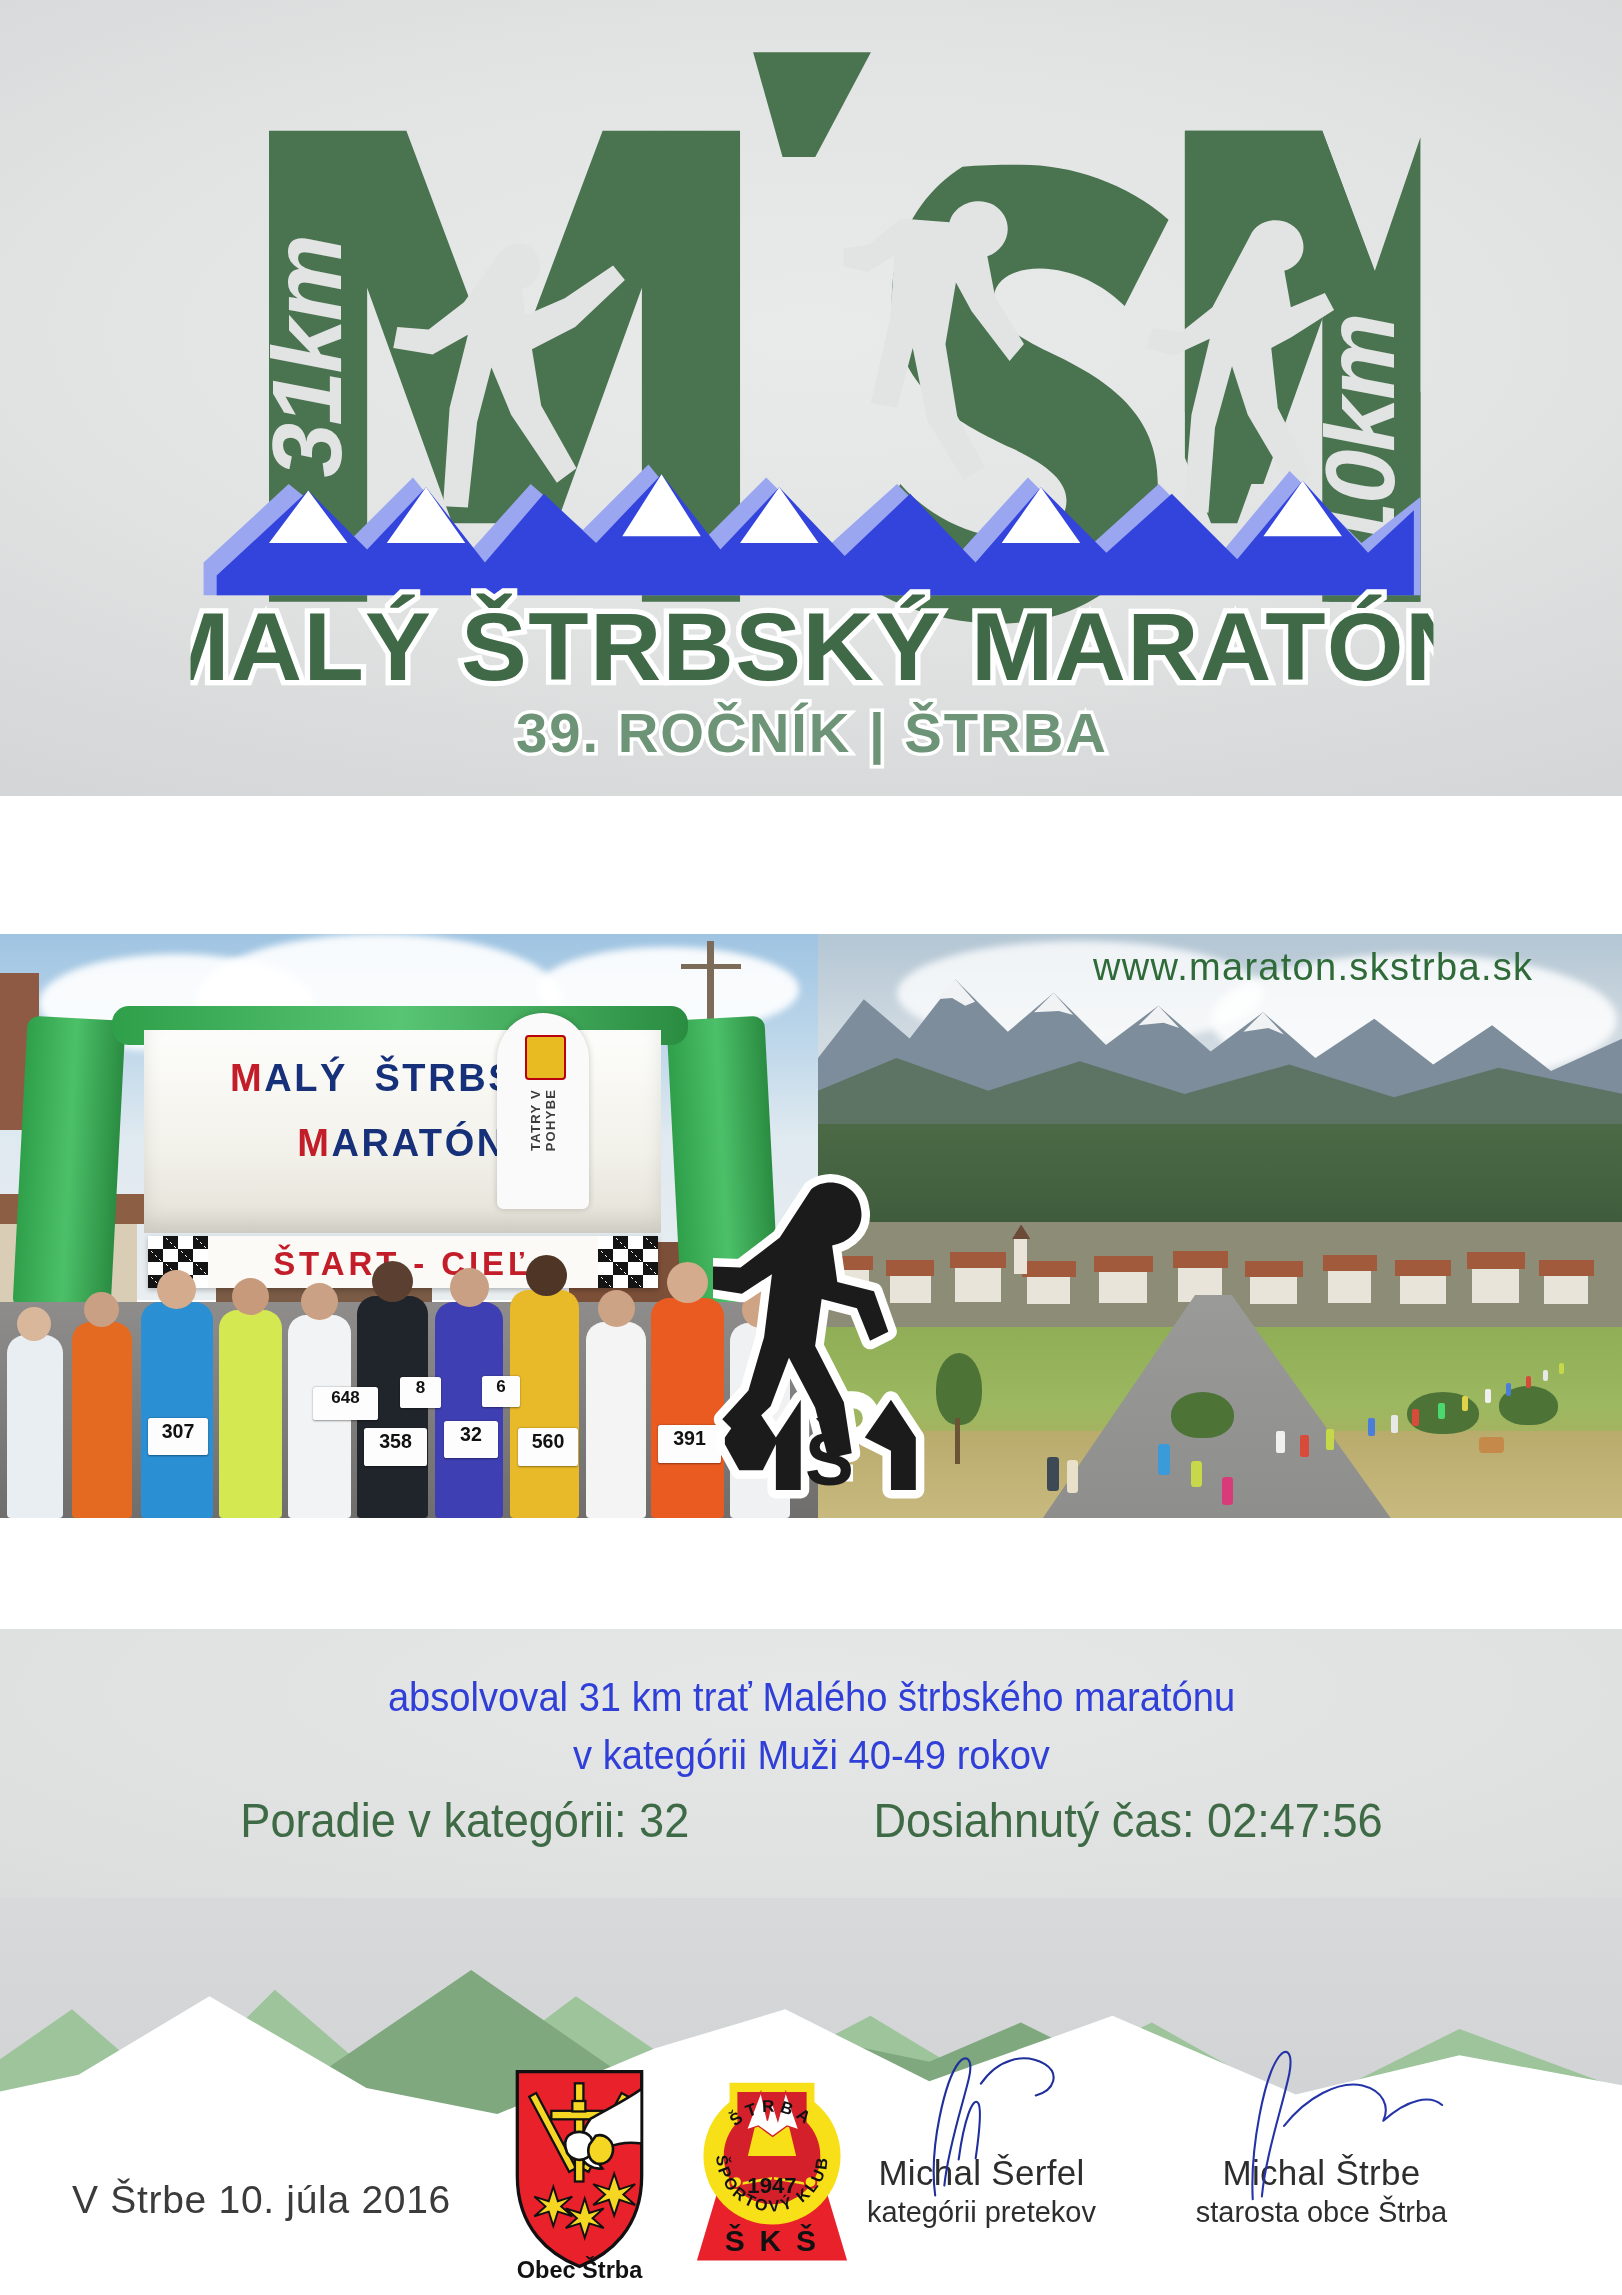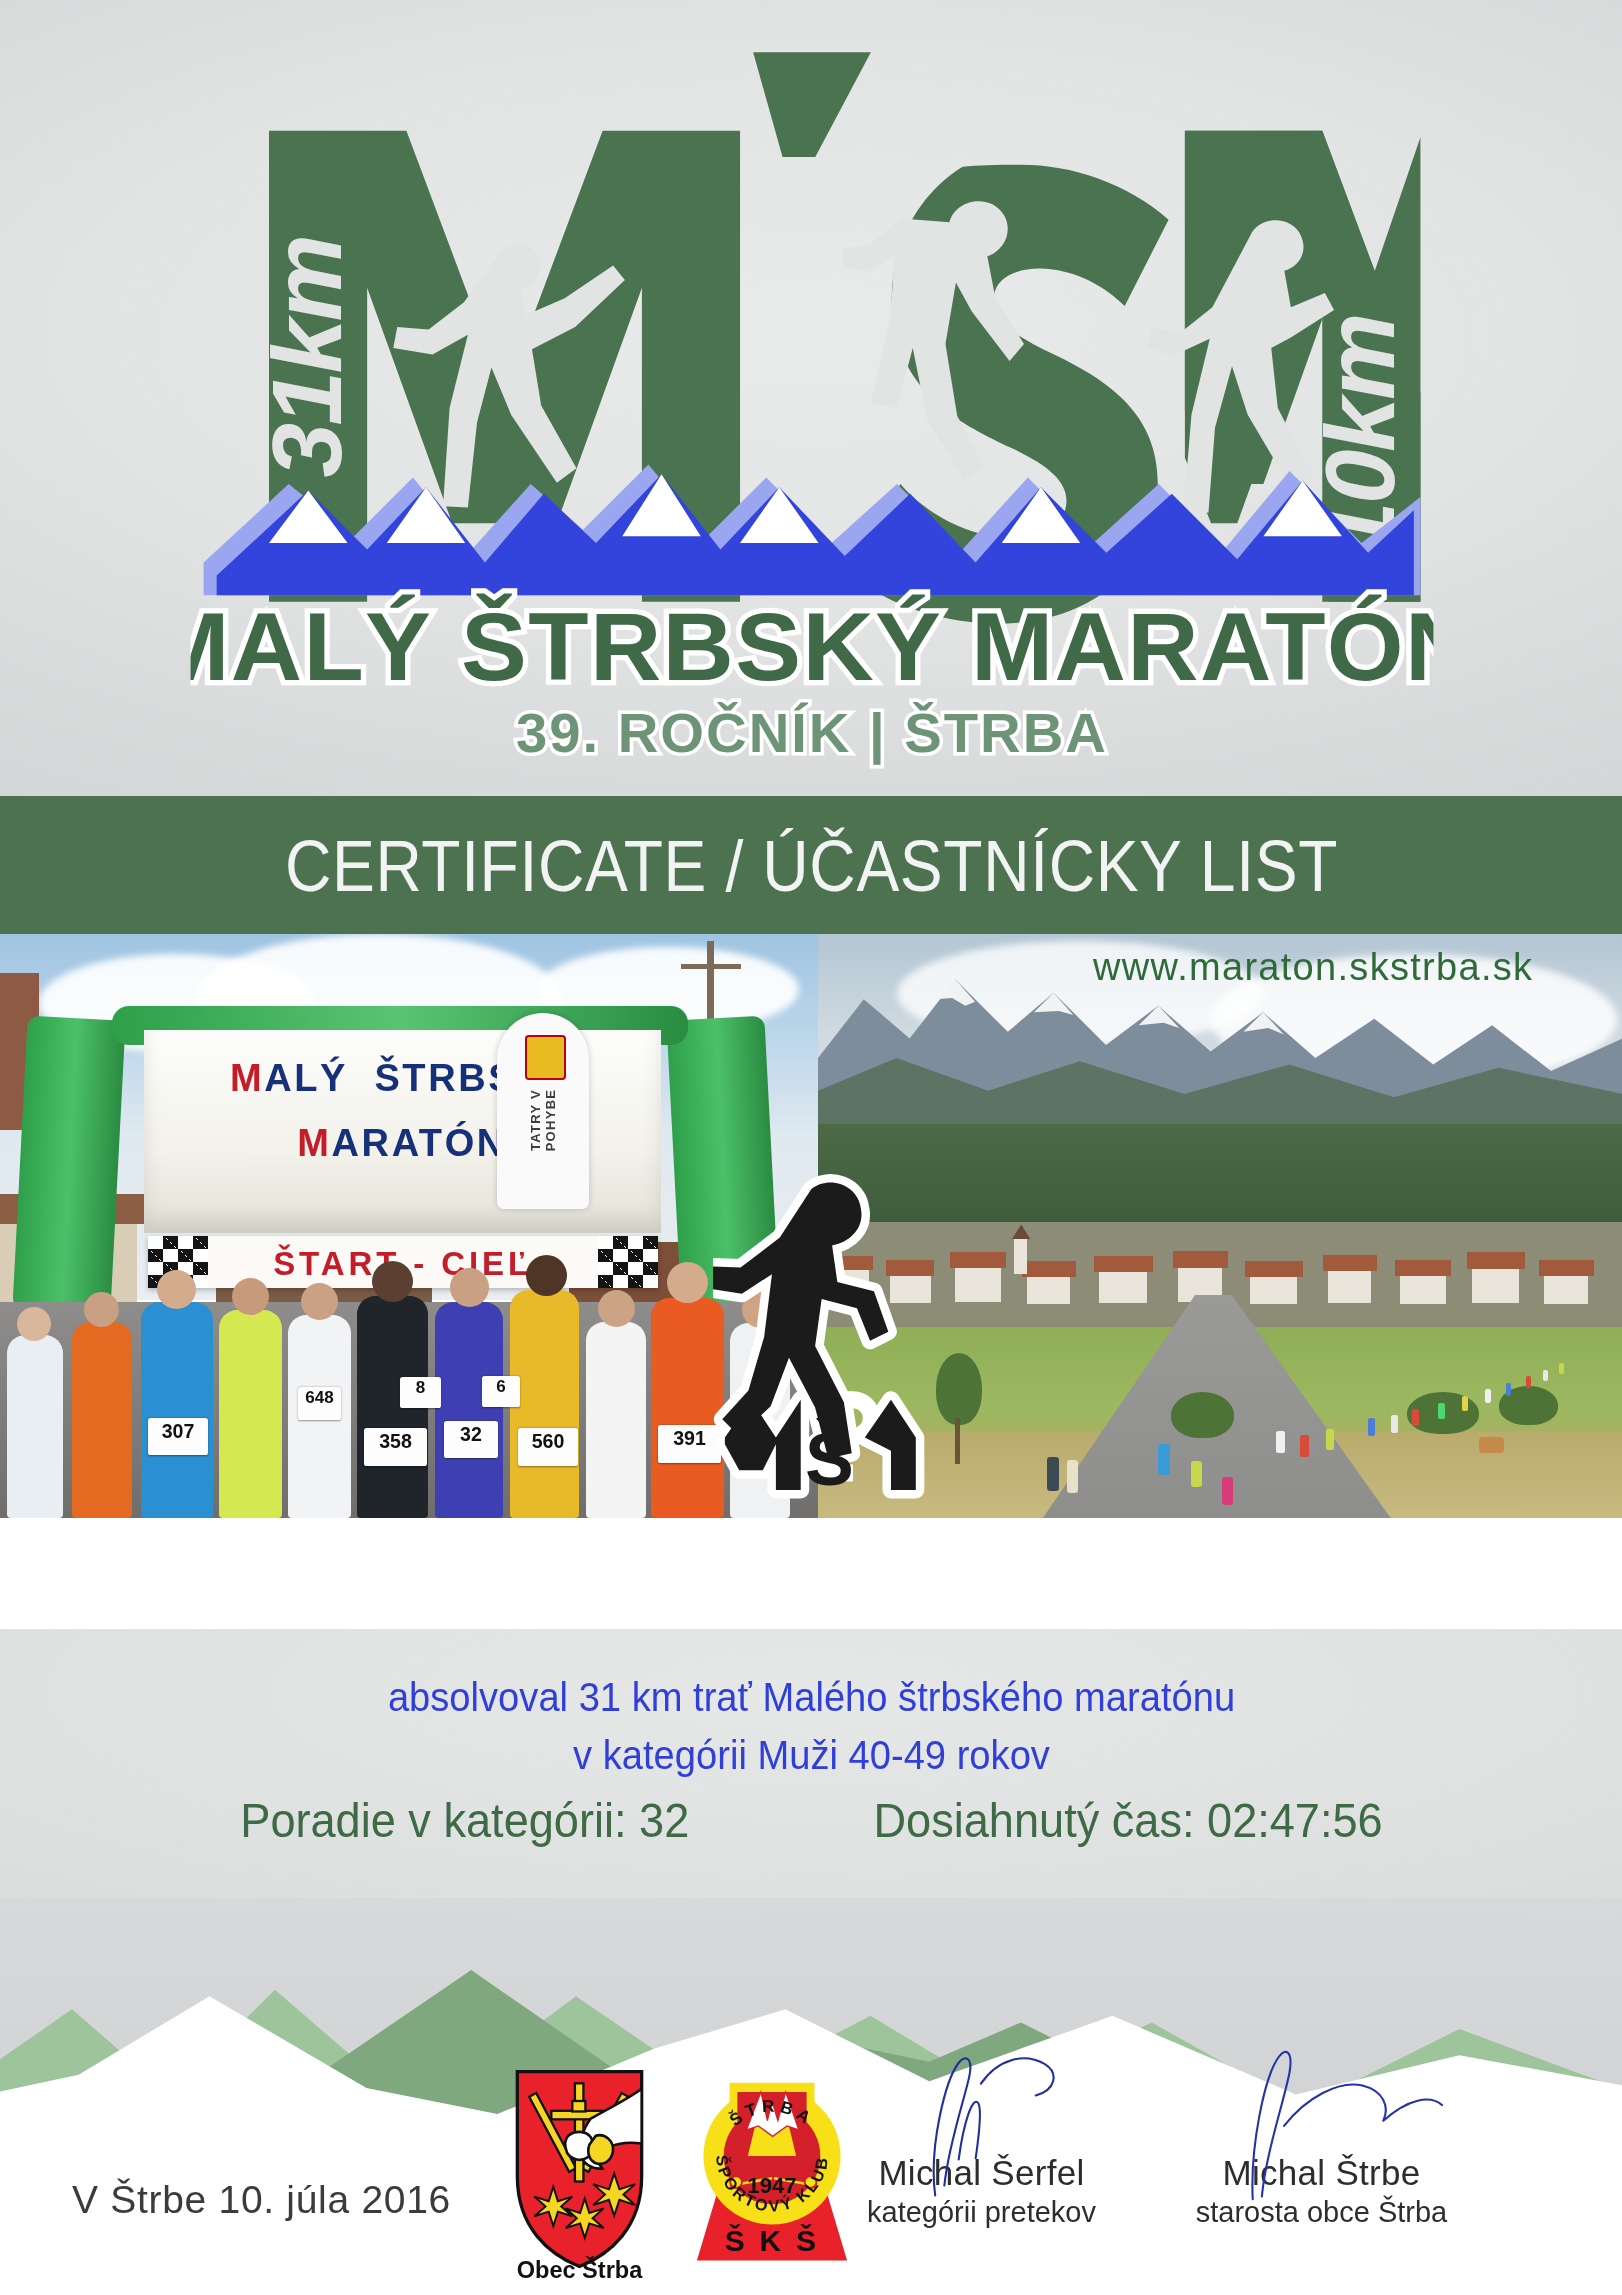--- a/index.html
+++ b/index.html
@@ -192,23 +192,20 @@
                    M840,790 L900,705 L960,790 Z M1240,790 L1300,705 L1360,790 Z M1640,780 L1700,695 L1760,780 Z" fill="#ffffff"></path>
         </g>
 
         <text x="950" y="1000" text-anchor="middle" font-family="Liberation Sans, sans-serif" font-size="148" font-weight="bold" fill="#3f6947" stroke="#ffffff" stroke-width="16" paint-order="stroke" letter-spacing="2" transform="scale(1.02,1) translate(-18,0)">MALÝ ŠTRBSKÝ MARATÓN</text>
 
         <text x="950" y="1110" text-anchor="middle" font-family="Liberation Sans, sans-serif" font-size="86" font-weight="bold" fill="#6d9477" stroke="#ffffff" stroke-width="11" paint-order="stroke" letter-spacing="3">39. ROČNÍK | ŠTRBA</text>
       </svg>
     </div>
   </div>
 
-  <div class="cert-band">
-    <div class="cert-title">CERTIFICATE / ÚČASTNÍCKY LIST</div>
-  </div>
 
   <div class="photos">
 
     <div class="photo photo-left">
       <div class="sky-l"></div>
       <div class="cloud" style="left:39px;top:19.6px;width:275px;height:98px;"></div>
       <div class="cloud" style="left:196px;top:0px;width:366px;height:131px;"></div>
       <div class="cloud" style="left:537px;top:13px;width:262px;height:85px;"></div>
 
       <div class="bldg-l" style="left:0;top:281px;width:137px;height:183px;background:#d9cdb6;"></div>
@@ -271,21 +268,21 @@
 
         <div class="runner" style="left:586px;width:60px;height:196px;background:#f4f4f4;"></div>
         <div class="rhead" style="left:598px;bottom:191px;width:37px;height:37px;background:#cda386;"></div>
         <div class="runner" style="left:651px;width:73px;height:220px;background:#ea5b22;"></div>
         <div class="rhead" style="left:667px;bottom:215px;width:41px;height:41px;background:#d4ab8c;"></div>
         <div class="bib" style="left:658px;bottom:55px;width:63px;height:38px;">391</div>
 
         <div class="runner" style="left:730px;width:60px;height:195px;background:#f0f1f2;"></div>
         <div class="rhead" style="left:742px;bottom:190px;width:37px;height:37px;background:#cfa485;"></div>
 
-        <div class="bib" style="left:298px;bottom:98px;width:43px;height:33px;font-size:17px;">648</div>
+        <div class="bib" style="left:313px;bottom:98px;width:65px;height:33px;font-size:17px;">648</div>
         <div class="bib" style="left:400px;bottom:110px;width:41px;height:31px;font-size:17px;">8</div>
         <div class="bib" style="left:482px;bottom:111px;width:38px;height:31px;font-size:17px;">6</div>
       </div>
     </div>
 
     <div class="photo photo-right">
       <div class="sky-r"></div>
       <div class="cloud" style="left:79px;top:6.5px;width:366px;height:105px;opacity:.85;"></div>
       <div class="cloud" style="left:393px;top:19.6px;width:406px;height:131px;opacity:.9;"></div>
 

